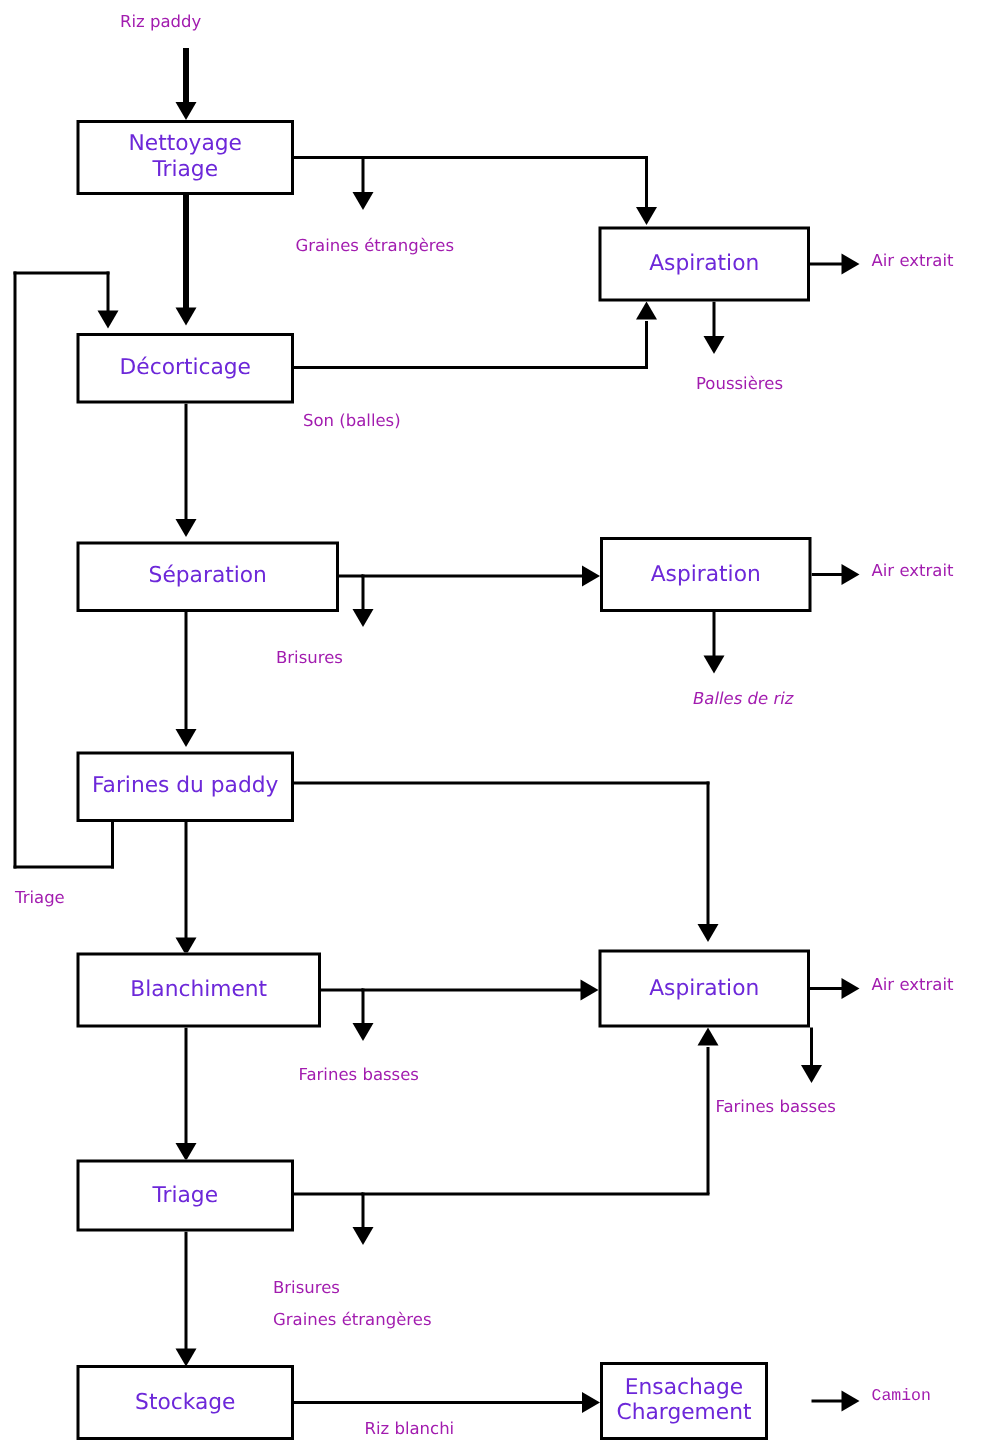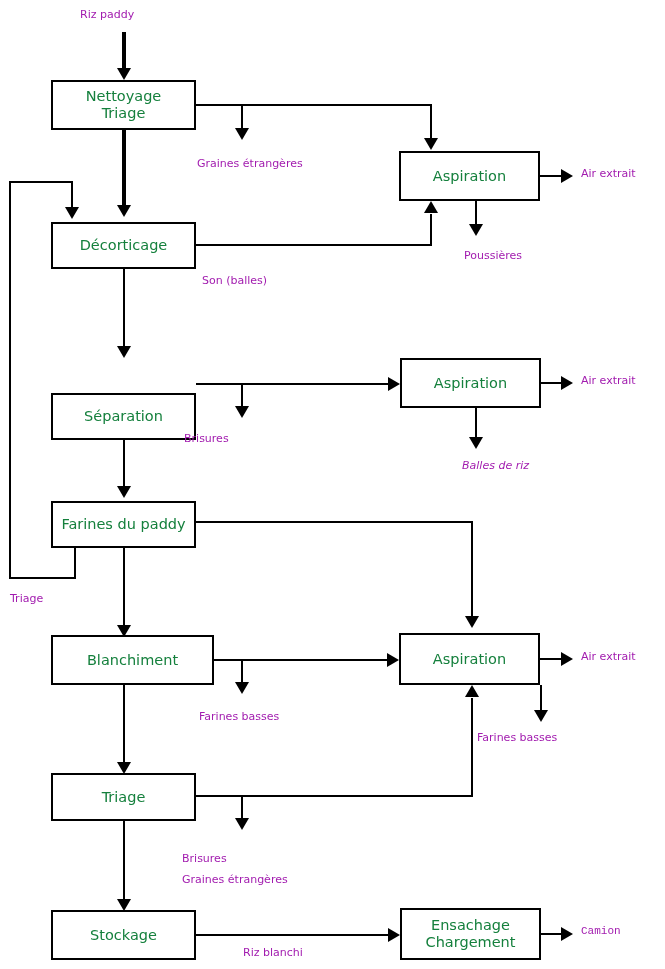--- a/index.html
+++ b/index.html
@@ -21,21 +21,21 @@
     position: absolute;
     border: 2px solid #000000;
     background: #ffffff;
     box-sizing: border-box;
     display: flex;
     flex-direction: column;
     align-items: center;
     justify-content: center;
     font-size: 14.5px;
     line-height: 1.15;
-    color: #15803d;
+    color: #6d28d9;
     text-align: center;
     z-index: 5;
   }
   .box span {
     display: block;
     white-space: nowrap;
   }
   .label {
     position: absolute;
     font-size: 11px;
@@ -131,21 +131,21 @@
   </div>
 
   <div class="hline" style="left:196px; top:244px; width:236px;"></div>
   <div class="vline" style="left:430px; top:214px; height:31px;"></div>
   <div class="arrow-up" style="left:424px; top:201px;"></div>
   <div class="label" style="left:202px; top:274px;">Son (balles)</div>
 
   <div class="vline" style="left:123px; top:269px; height:81px;"></div>
   <div class="arrow-down" style="left:117px; top:346px;"></div>
 
-  <div class="box" style="left:51px; top:361px; width:145px; height:47px;margin-top:32px;">
+  <div class="box" style="left:51px; top:361px; width:175px; height:47px;">
     <span>Séparation</span>
   </div>
 
   <div class="hline" style="left:196px; top:383px; width:46px;"></div>
   <div class="vline" style="left:241px; top:383px; height:28px;"></div>
   <div class="arrow-down" style="left:235px; top:406px;"></div>
   <div class="label" style="left:184px; top:432px;">Brisures</div>
 
   <div class="hline" style="left:241px; top:383px; width:152px;"></div>
   <div class="arrow-right" style="left:388px; top:377px;"></div>
@@ -229,21 +229,21 @@
   <div class="arrow-down" style="left:117px; top:899px;"></div>
 
   <div class="box" style="left:51px; top:910px; width:145px; height:50px;">
     <span>Stockage</span>
   </div>
 
   <div class="hline" style="left:196px; top:934px; width:197px;"></div>
   <div class="arrow-right" style="left:388px; top:928px;"></div>
   <div class="label" style="left:243px; top:946px;">Riz blanchi</div>
 
-  <div class="box" style="left:400px; top:908px; width:141px; height:52px;align-items:center;">
+  <div class="box" style="left:400px; top:908px; width:112px; height:52px;align-items:center;">
     <span>Ensachage</span>
     <span>Chargement</span>
   </div>
 
   <div class="hline" style="left:541px; top:933px; width:23px;"></div>
   <div class="arrow-right" style="left:561px; top:927px;"></div>
   <div class="label" style="left:581px; top:925px;font-family:Liberation Mono, monospace;">Camion</div>
 
 </div>
 

